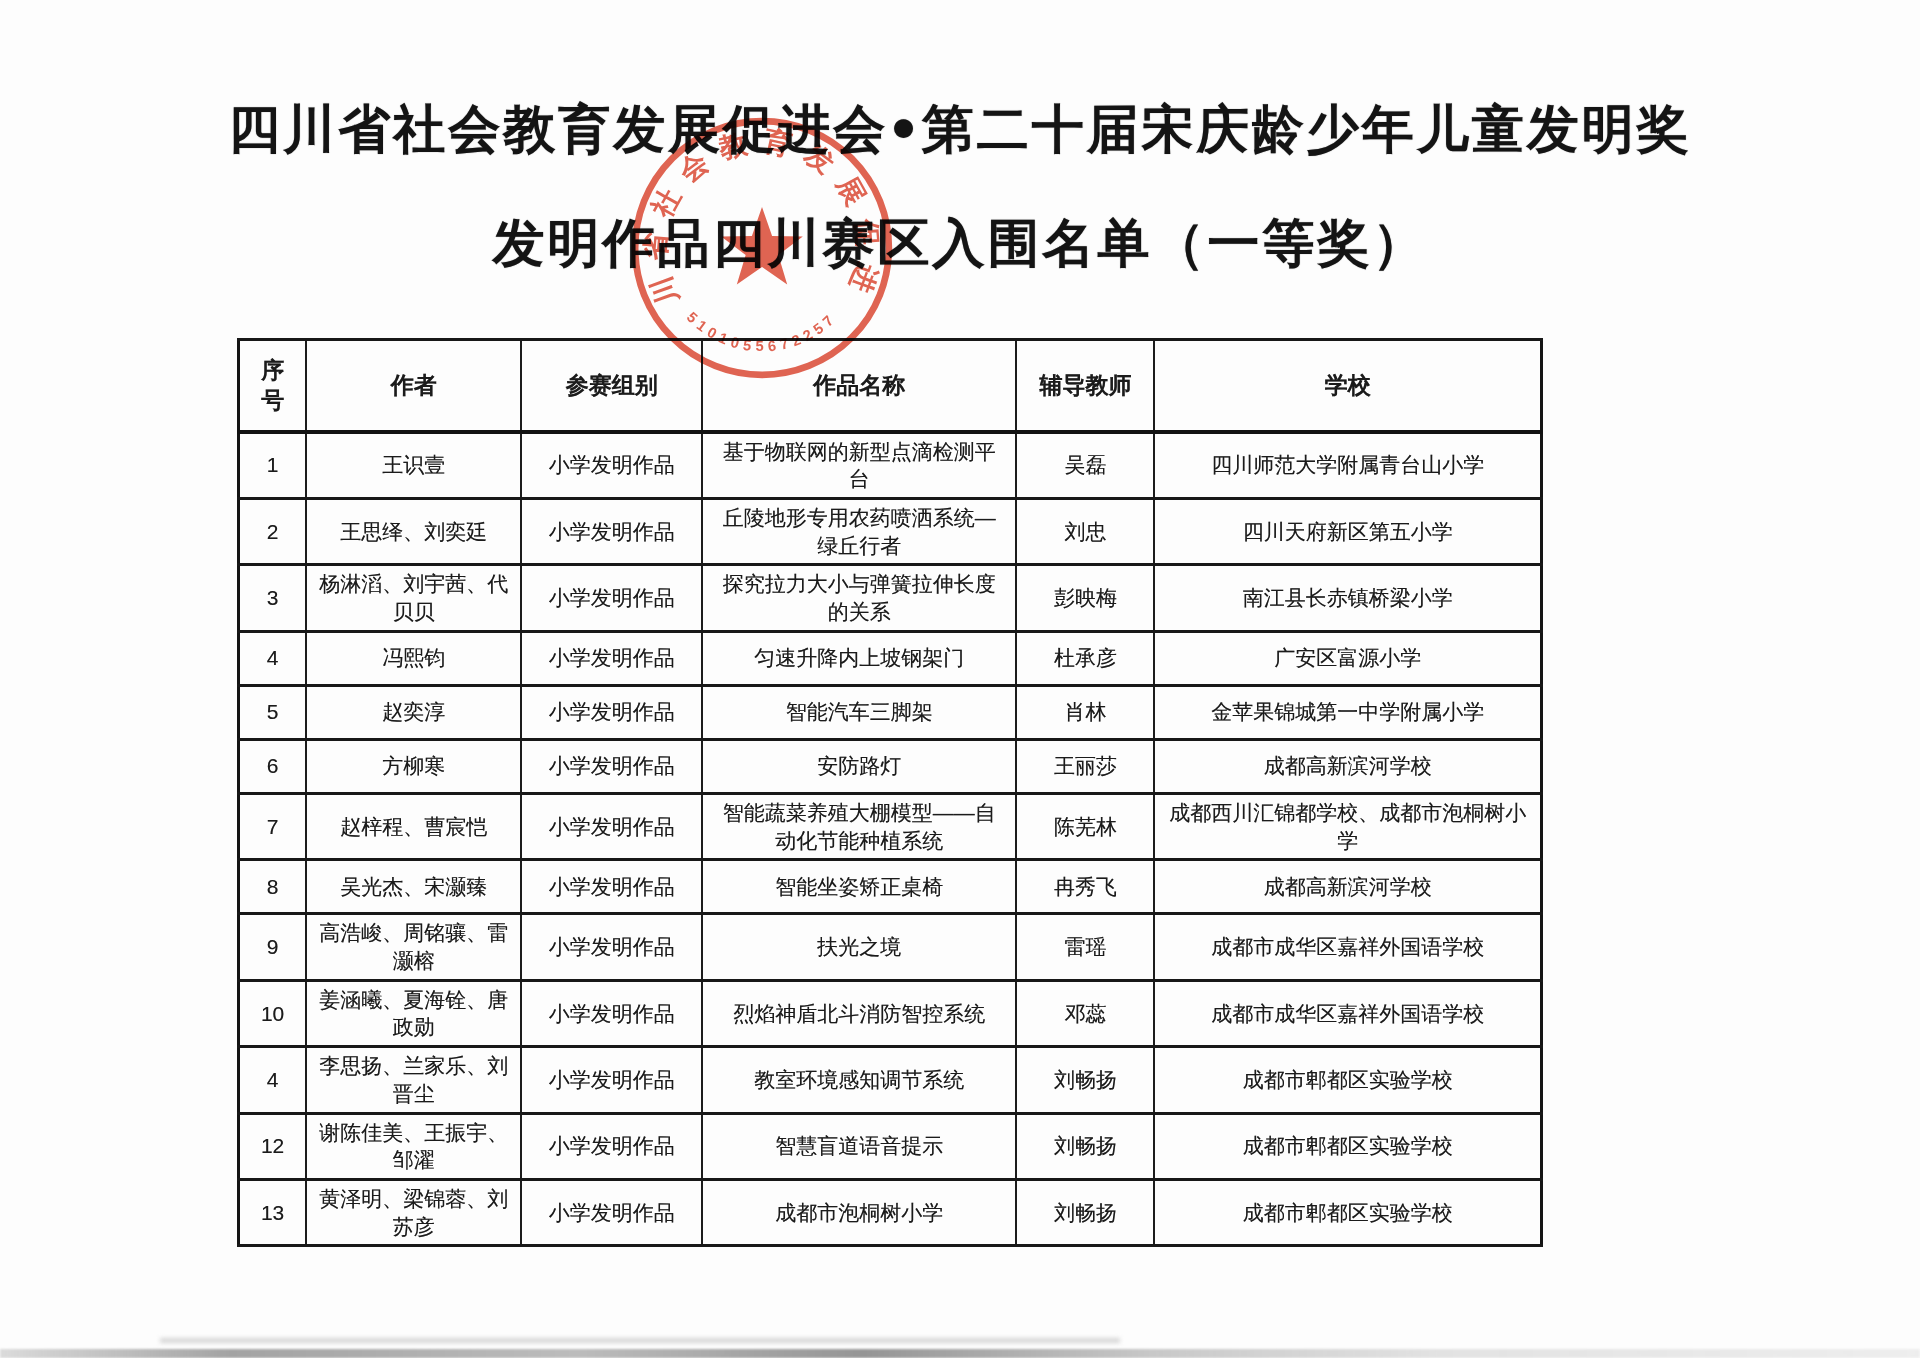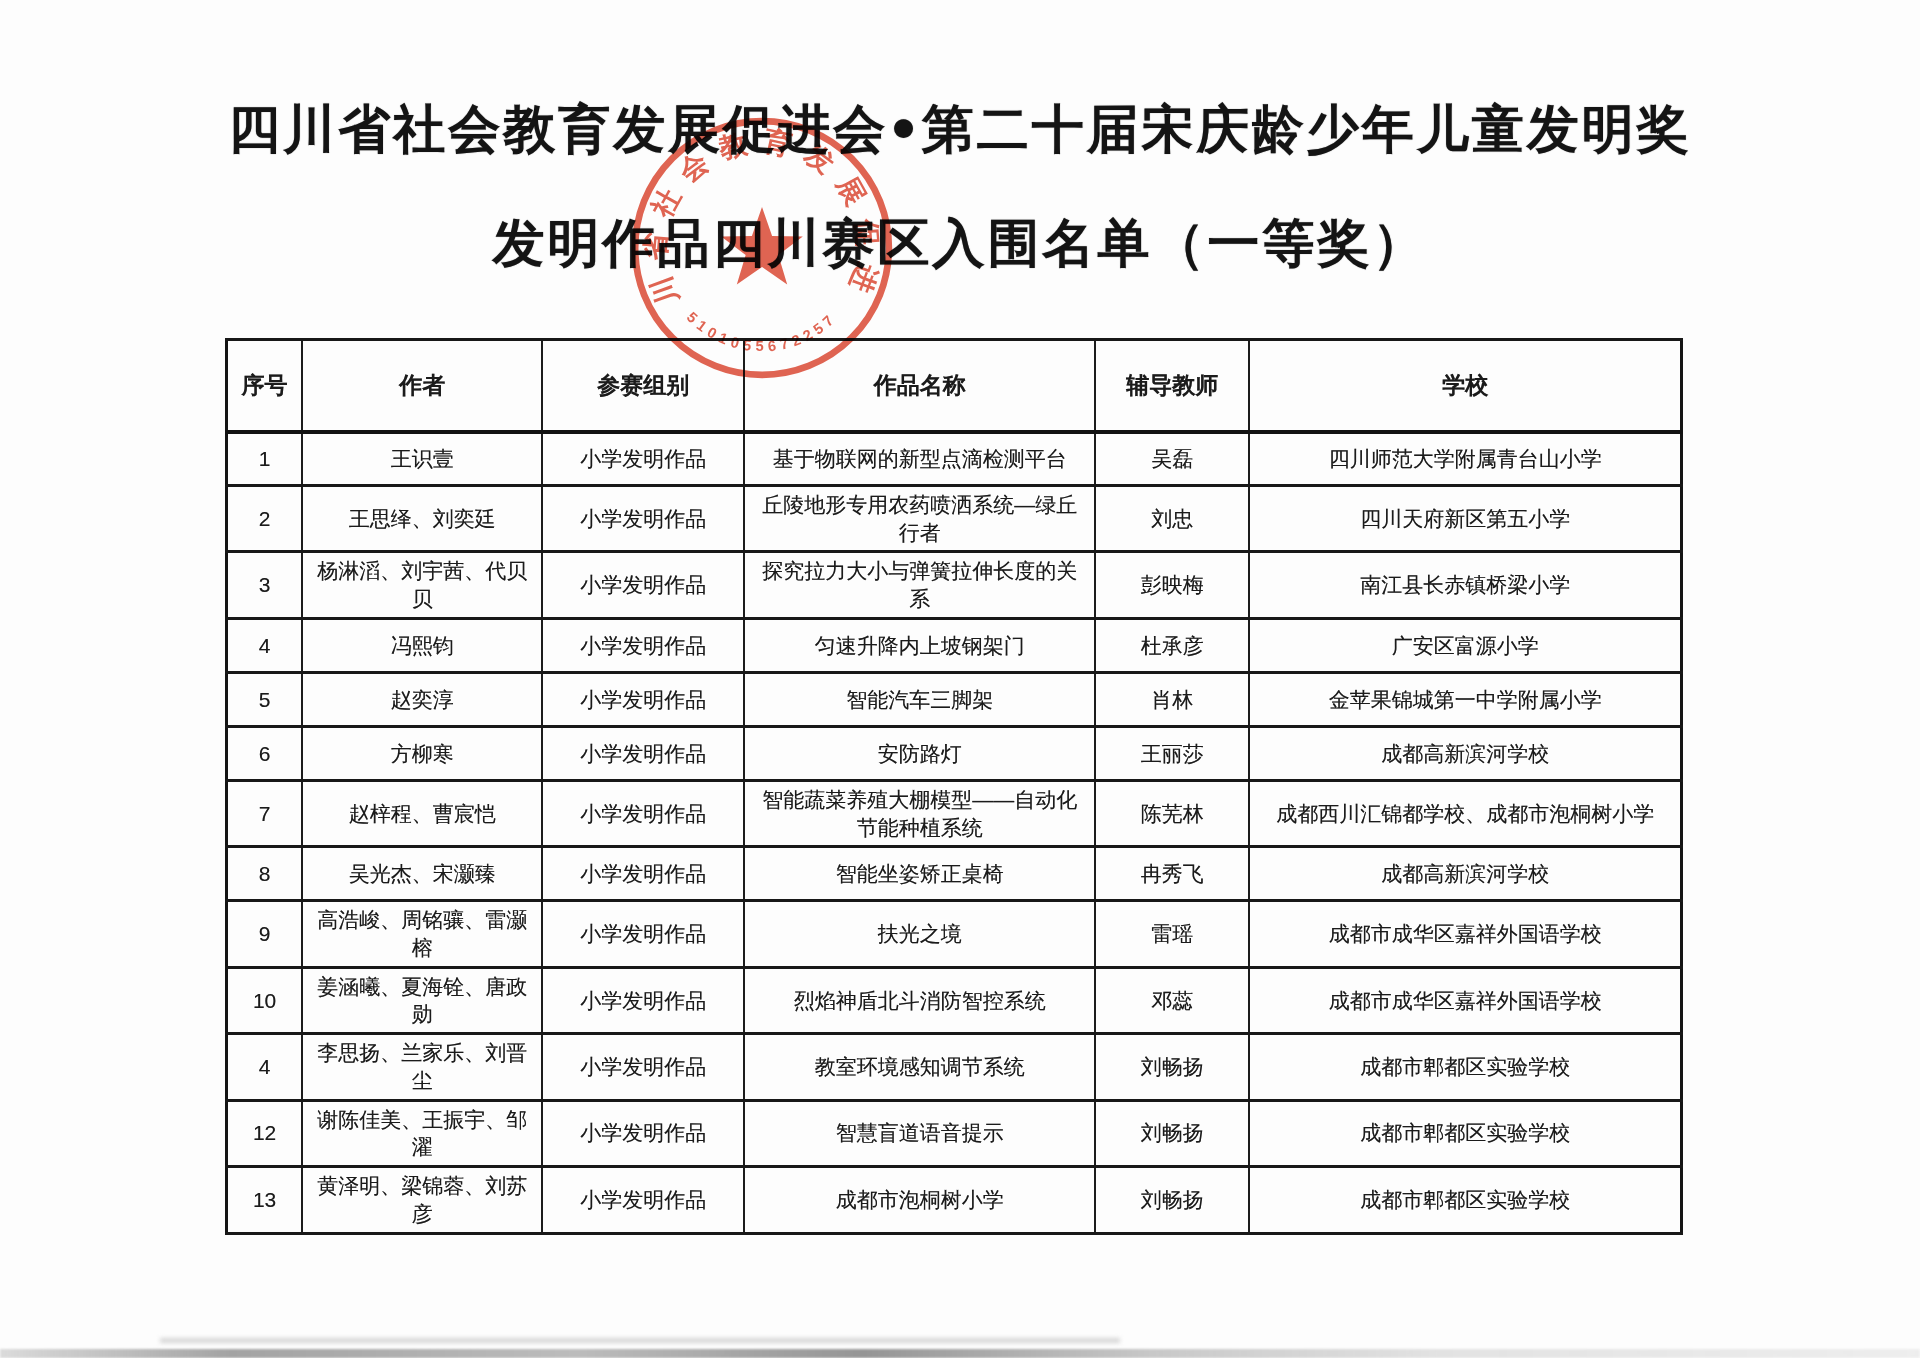--- a/index.html
+++ b/index.html
@@ -19,21 +19,21 @@
     font-size: 52px;
     font-weight: bold;
     letter-spacing: 3px;
     line-height: 1;
     color: #141414;
     text-shadow: 0 0 1px rgba(20,20,20,.55);
   }
   .title-line.second { margin-top: 62px; }
   .title-bullet { font-size: 44px; vertical-align: 6px; padding: 0 2px; }
   
-  .table-wrap { position: absolute; left: 225px; top: 338px; width: 1458px; }
+  .table-wrap { position: absolute; left: 237px; top: 338px; width: 1306px; }
   table.awards {
     width: 100%;
     border-collapse: collapse;
     table-layout: fixed;
     background: transparent;
   }
   table.awards th, table.awards td {
     border: 2px solid #1c1c1c;
     text-align: center;
     vertical-align: middle;

